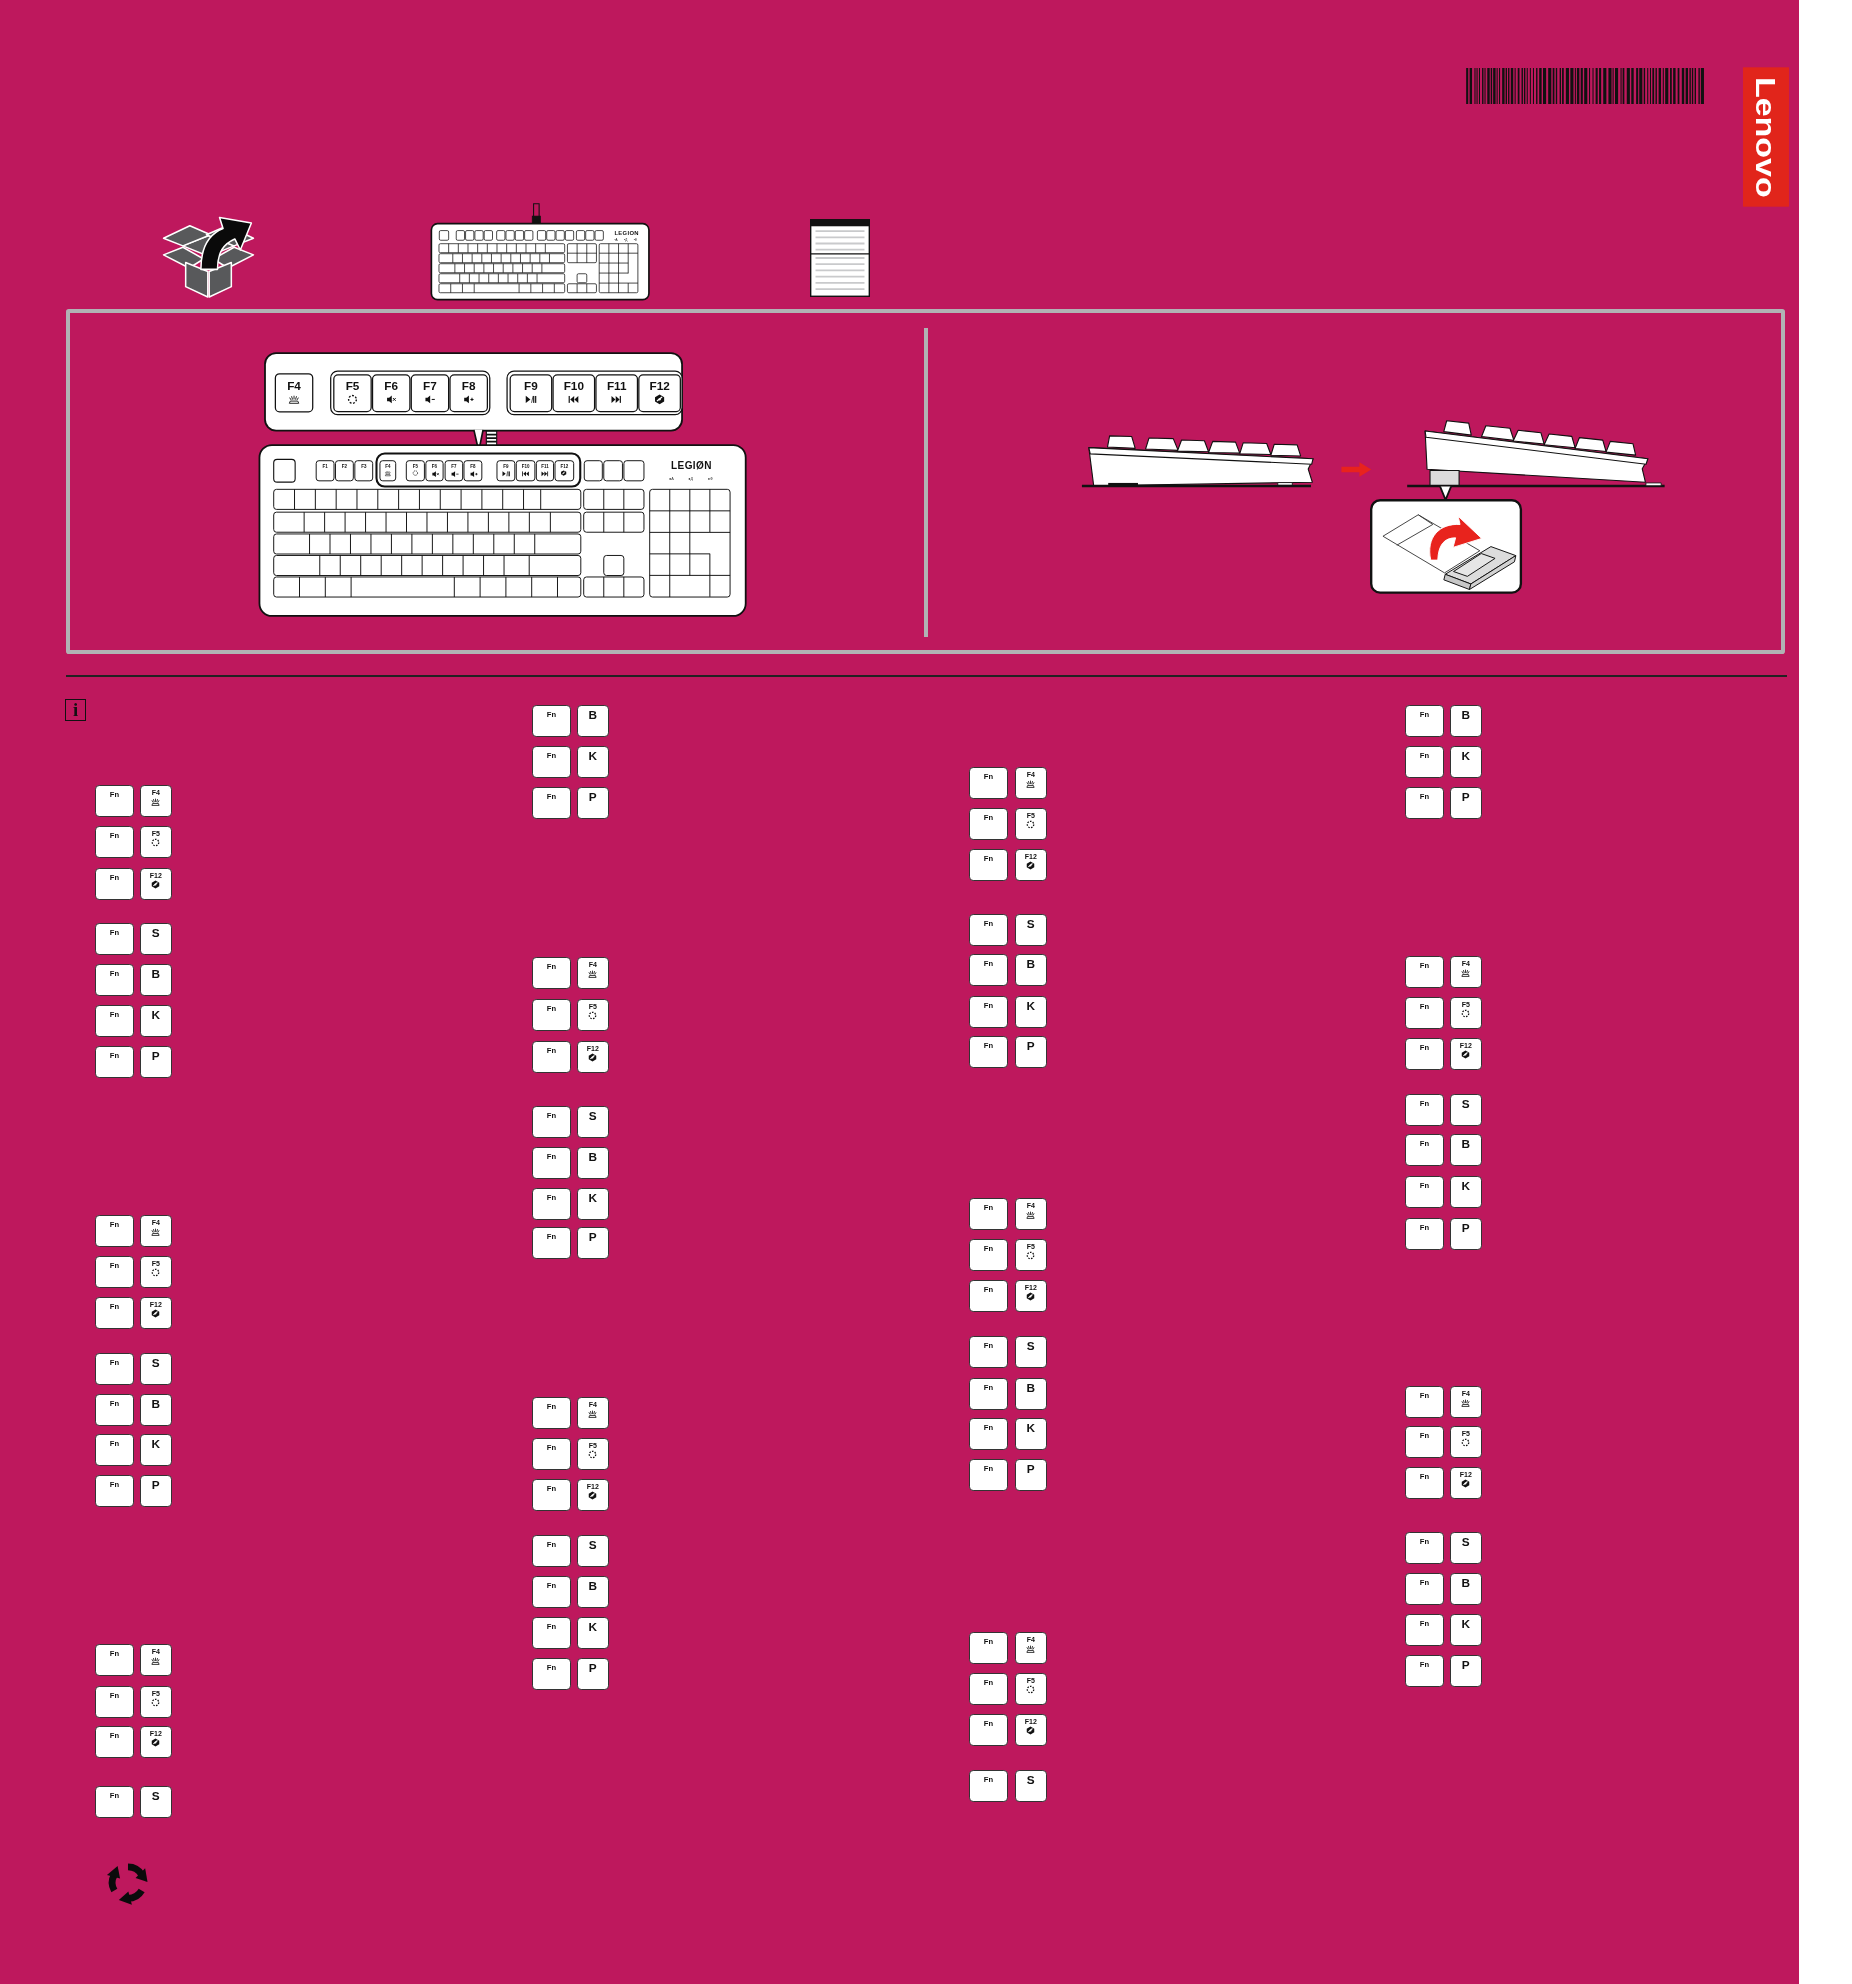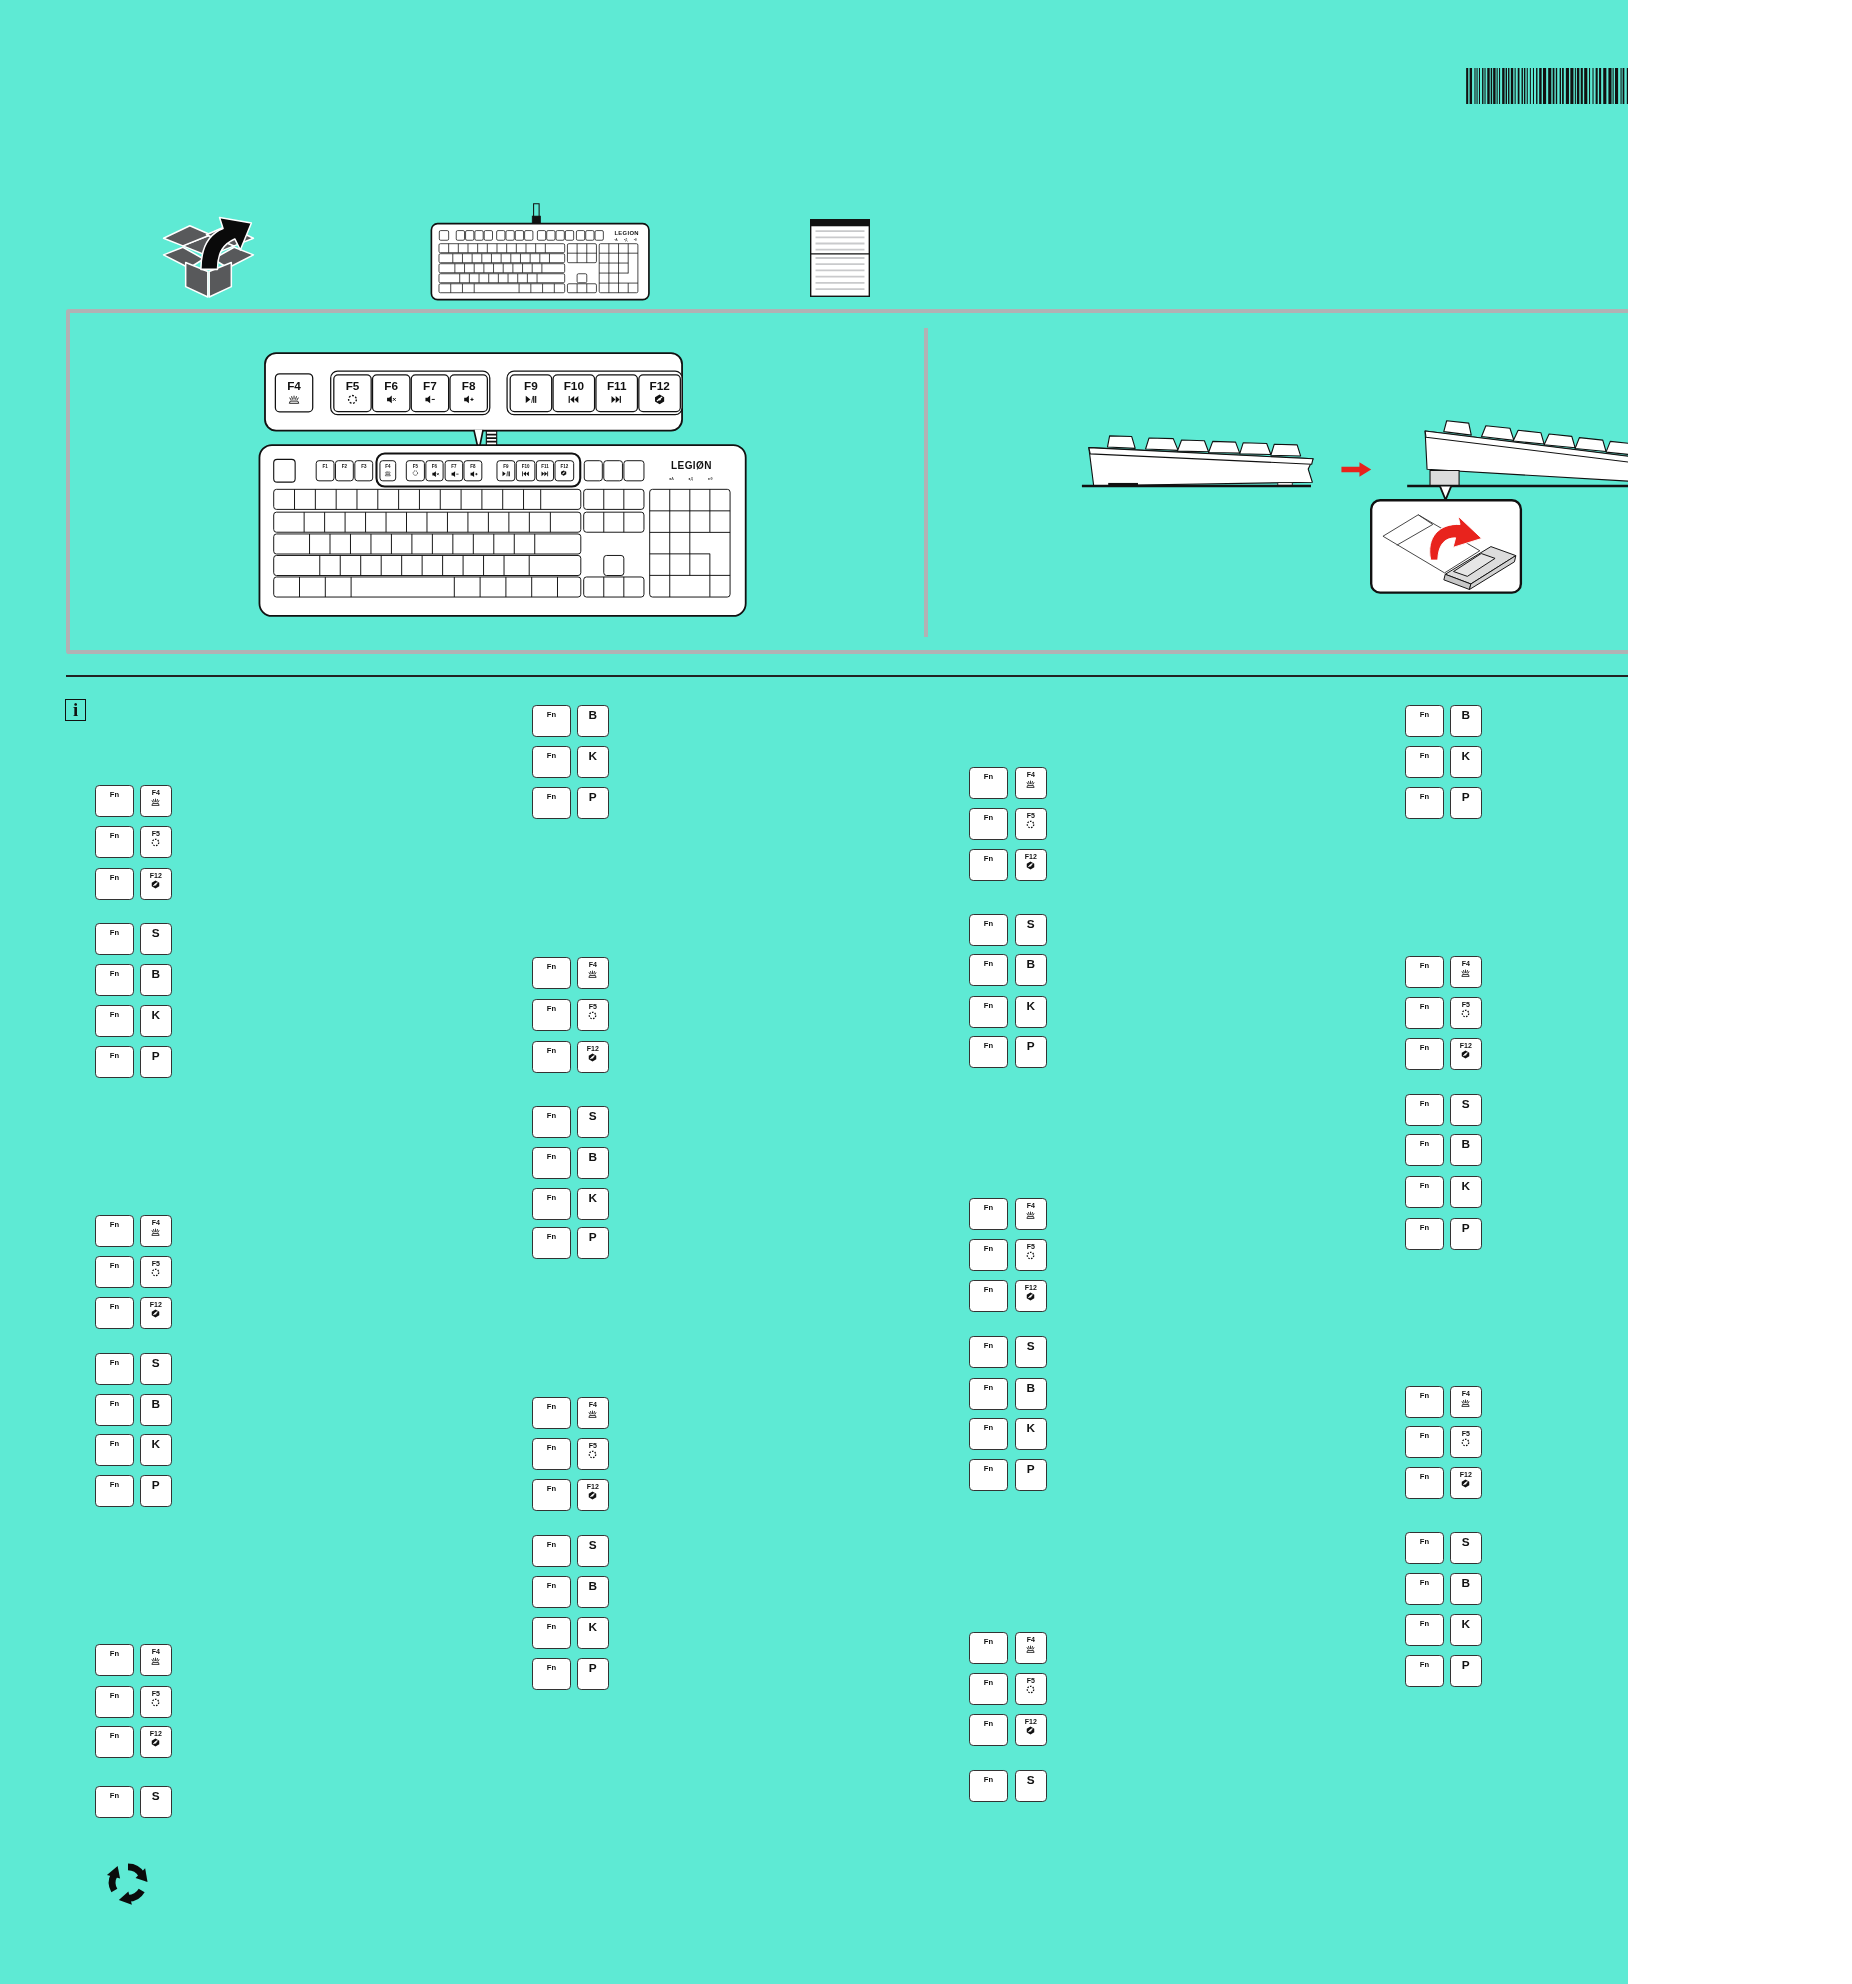--- a/index.html
+++ b/index.html
@@ -1,15 +1,15 @@
 <!DOCTYPE html>
 <html style="font-size:11px"><head><meta charset="utf-8">
 <style>
 html,body{margin:0;padding:0;background:#fff}
-#page{position:relative;width:1628px;height:1985px;background:#5eead4;overflow:hidden;
+#page{position:relative;width:1799px;height:1985px;background:#be185d;overflow:hidden;
  font-family:"Liberation Sans",sans-serif;}
 .pr{position:absolute;width:173px;height:33px}
 .kf,.kk{position:absolute;top:0;box-sizing:border-box;background:#fff;border:1px solid #333;border-radius:4.2px;height:32px}
 .kf{left:0;width:39px;text-align:center}
 .kk{width:31.5px;text-align:center}
 .fn{display:block;margin-top:3.5px;font-size:7.6px;font-weight:700;color:#111;letter-spacing:0.1px}
 .kl{display:block;margin-top:2.4px;font-size:11.8px;font-weight:700;color:#111}
 .fk{display:block;margin-top:3.1px;font-size:7px;font-weight:700;color:#111}
 .fi{display:block;margin:0.7px auto 0;width:9px;height:9px}
 </style></head><body>

